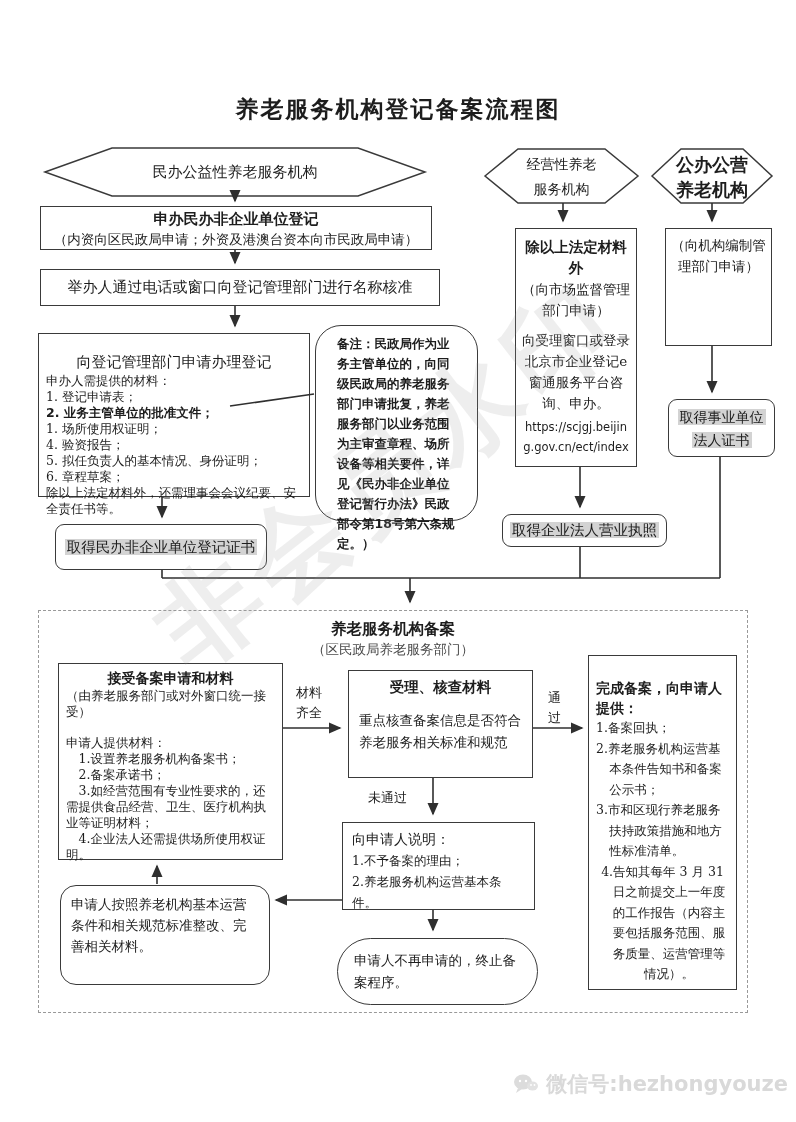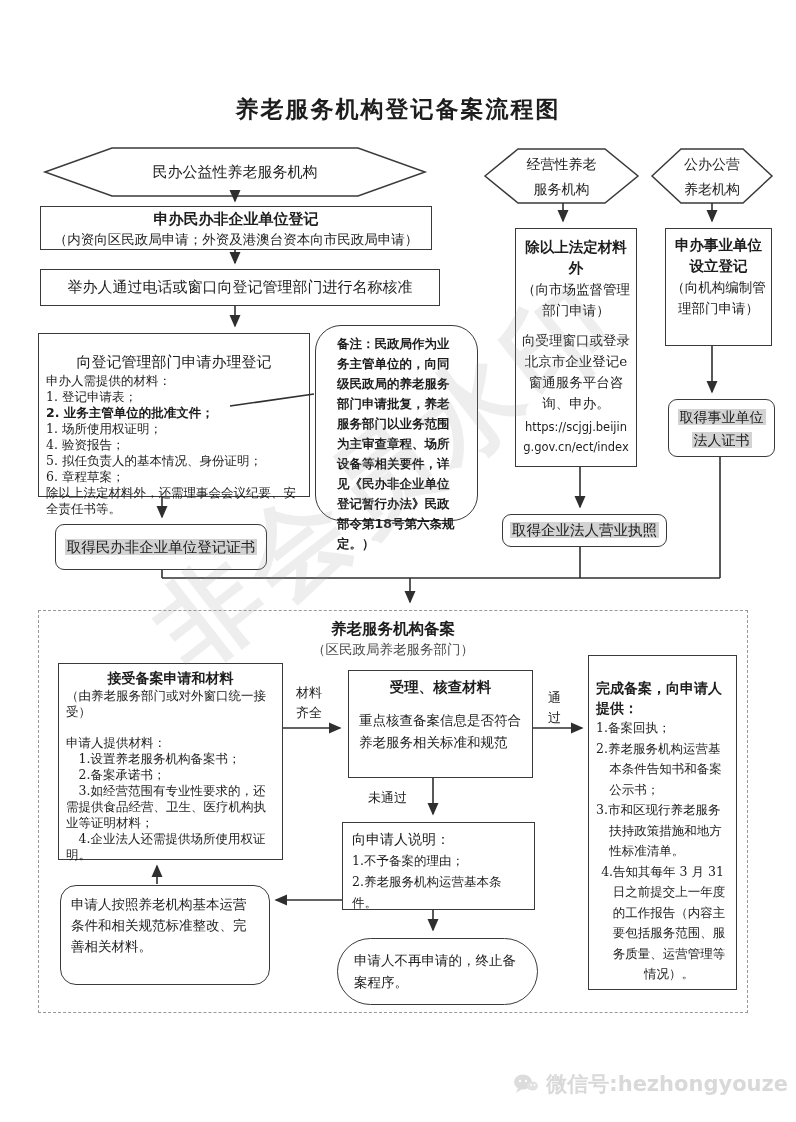--- a/index.html
+++ b/index.html
@@ -37,21 +37,21 @@
     </g>
   </svg>
 
   <div class="abs center" style="left:0;width:796px;top:94px;font-size:23px;letter-spacing:2px;font-weight:600;">养老服务机构登记备案流程图</div>
 
   <div class="abs center" style="left:45px;top:148px;width:380px;line-height:48px;font-size:15px;z-index:1;">民办公益性养老服务机构</div>
   <div class="abs center" style="left:485px;top:152px;width:153px;font-size:14px;line-height:25px;z-index:1;">
     <div>经营性养老</div>
     <div>服务机构</div>
   </div>
-  <div class="abs center" style="left:652px;top:152px;width:120px;font-size:14px;line-height:25px;z-index:1;">
+  <div class="abs center" style="left:652px;top:152px;width:120px;font-size:18px;line-height:25px;z-index:1;font-weight:bold;">
     <div>公办公营</div>
     <div>养老机构</div>
   </div>
 
   <div class="box center" style="left:40px;top:206px;width:392px;height:44px;padding-top:2px;">
     <div class="hei" style="font-size:15px;line-height:21px;">申办民办非企业单位登记</div>
     <div style="font-size:13.5px;line-height:19px;">（内资向区民政局申请；外资及港澳台资本向市民政局申请）</div>
   </div>
 
   <div class="box center" style="left:40px;top:269px;width:400px;height:37px;font-size:15px;line-height:35px;">举办人通过电话或窗口向登记管理部门进行名称核准</div>
@@ -81,21 +81,20 @@
     <div style="font-size:13.5px;line-height:21px;">（向市场监督管理部门申请）</div>
     <div style="font-size:13.5px;line-height:21px;margin-top:9px;">向受理窗口或登录北京市企业登记e窗通服务平台咨询、申办。</div>
     <div style="font-size:11.5px;line-height:20px;word-break:break-all;font-family:'DejaVu Sans','Liberation Sans',sans-serif;margin-top:3px;">https://scjgj.beijing.gov.cn/ect/index</div>
   </div>
 
   <div class="box round center" style="left:502px;top:514px;width:165px;height:33px;line-height:31px;font-size:14.5px;">
     <span class="hl">取得企业法人营业执照</span>
   </div>
 
   <div class="box center" style="left:665px;top:228px;width:107px;height:118px;padding:6px 5px;">
-    <div class="hei" style="font-size:14.5px;line-height:21px;">申办事业单位设立登记</div>
     <div style="font-size:13.5px;line-height:21px;">（向机构编制管理部门申请）</div>
   </div>
 
   <div class="box round center" style="left:668px;top:399px;width:107px;height:58px;padding-top:6px;font-size:14px;line-height:23px;">
     <div><span class="hl">取得事业单位</span></div>
     <div><span class="hl">法人证书</span></div>
   </div>
 
   <div class="abs" style="left:38px;top:610px;width:710px;height:403px;border:1.5px dashed #999999;z-index:0;background:#fff;"></div>
 

